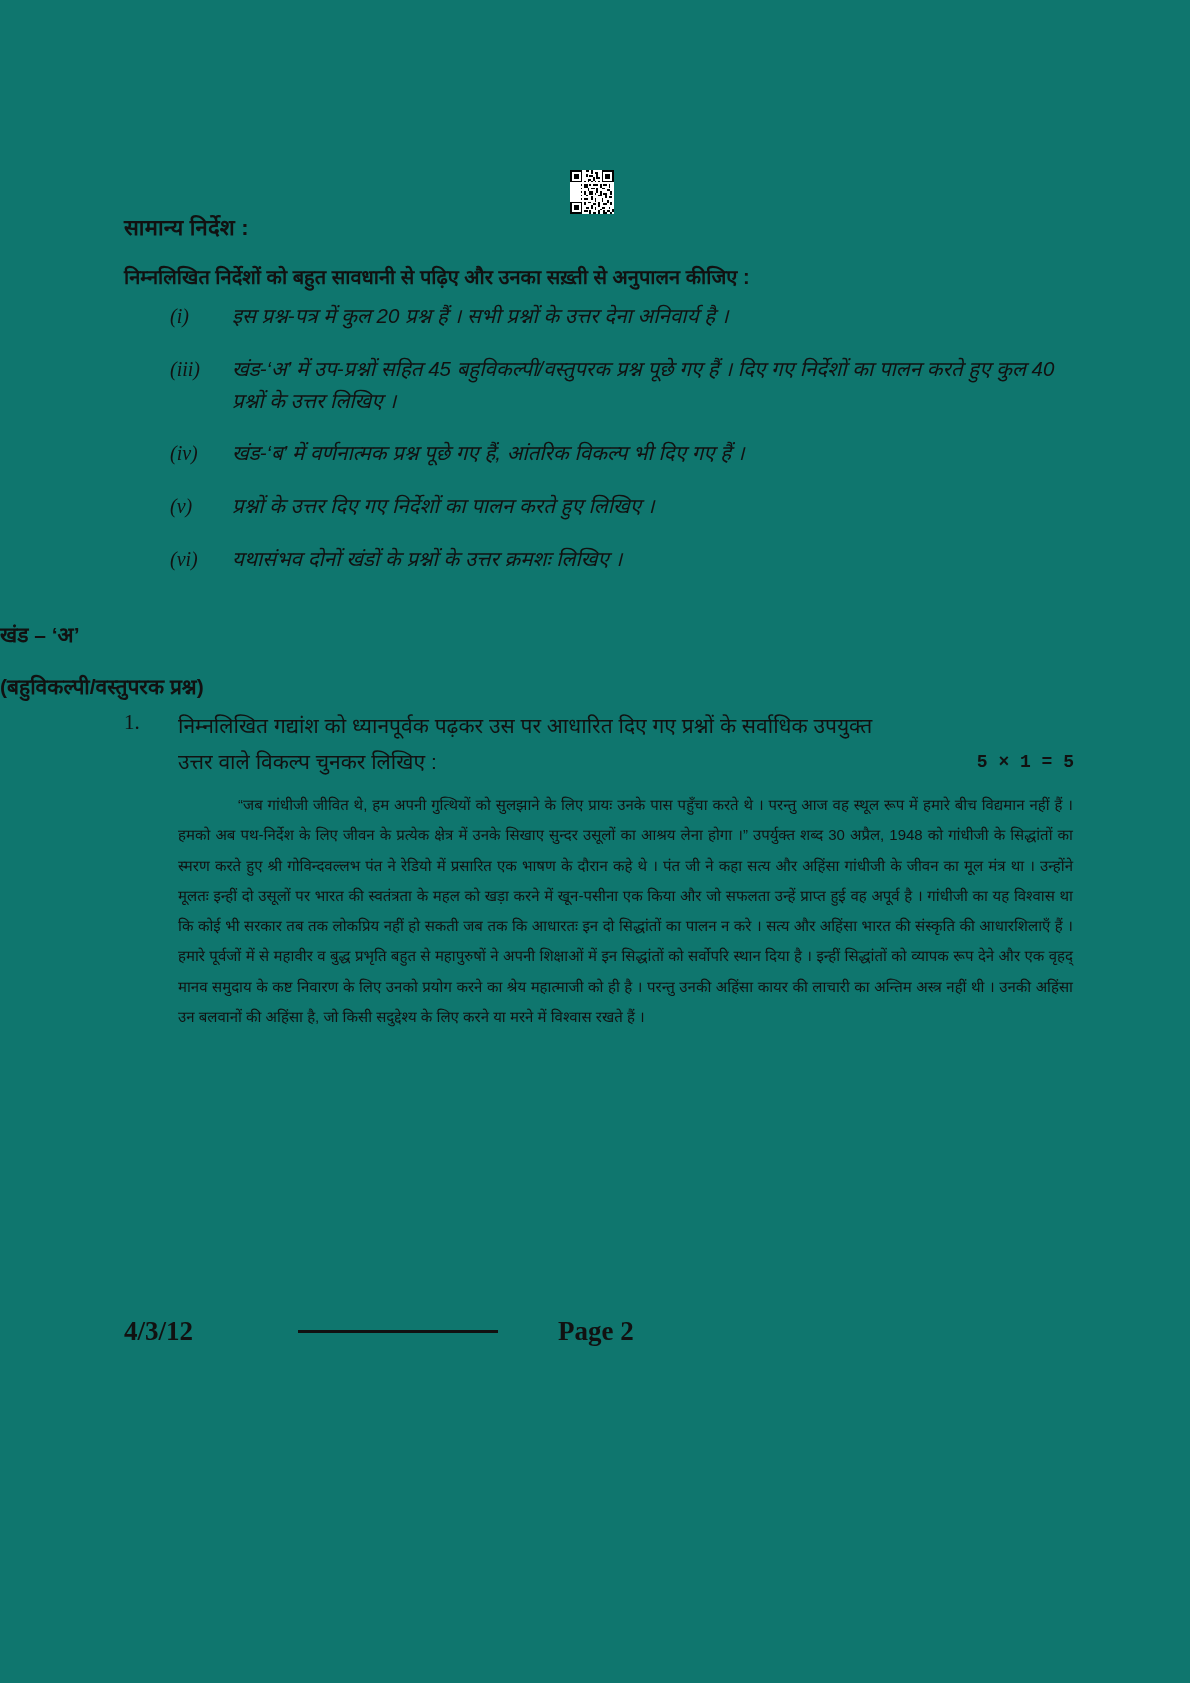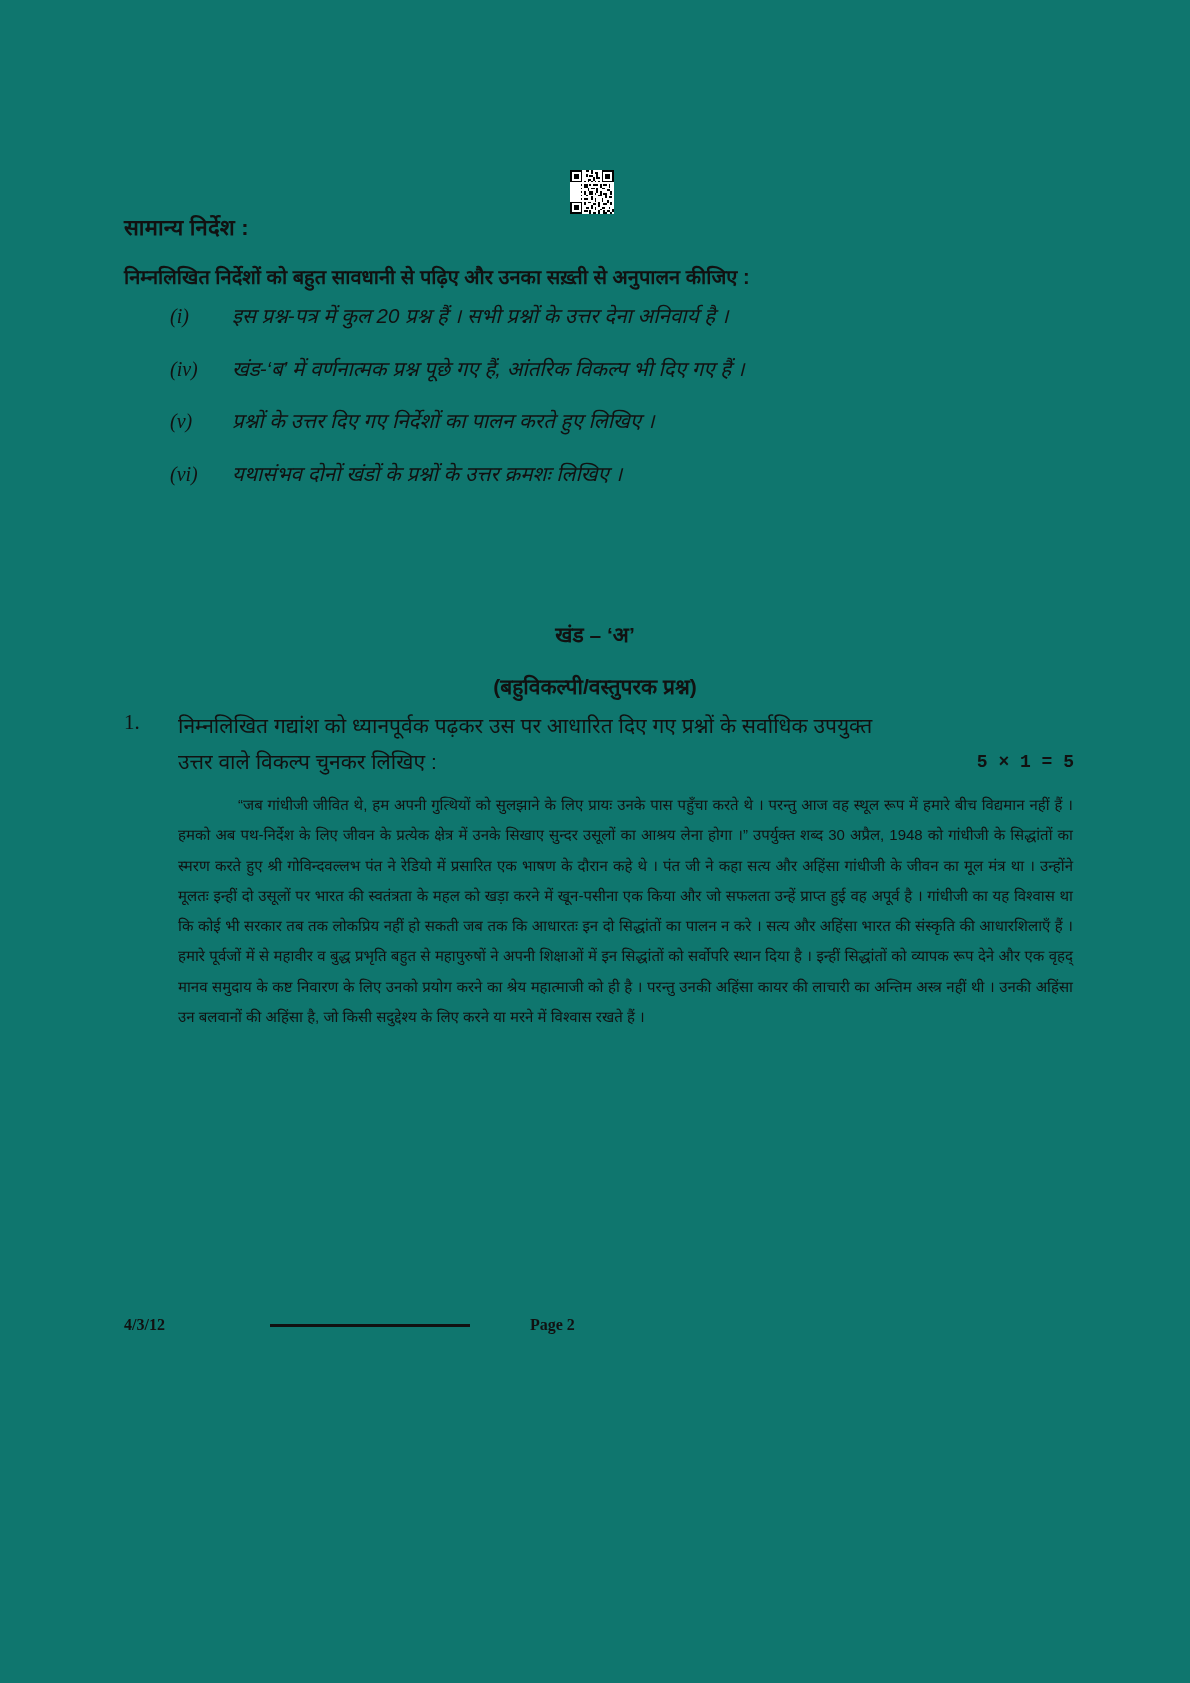--- a/index.html
+++ b/index.html
@@ -84,21 +84,20 @@
     font-family: "Liberation Sans", "DejaVu Sans", sans-serif;
     font-style: italic;
     font-size: 20.5px;
   }
 
   
   .section-heading {
     position: absolute;
     left: 0;
     width: 1190px;
-    text-align: center;
     font-family: "Liberation Sans", "DejaVu Sans", sans-serif;
     font-weight: bold;
     font-size: 21px;
   }
   #khand-a-heading { top: 620px; }
   #mcq-heading { top: 672px; }
 
   
   .q1 {
     position: absolute;
@@ -152,21 +151,21 @@
   
   .footer {
     position: absolute;
     left: 124px;
     top: 1316px;
     width: 560px;
     display: flex;
     align-items: center;
     font-family: "Liberation Serif", "DejaVu Serif", serif;
     font-weight: bold;
-    font-size: 16px;
+    font-size: 27px;
   }
   .footer-code { flex: 0 0 auto; }
   .footer-rule {
     flex: 0 0 200px;
     height: 3px;
     background: #111;
     margin: 0 60px 0 105px;
   }
   .footer-page { flex: 0 0 auto; }
 </style>
@@ -275,20 +274,24 @@
   </div>
 
   <div class="instr-list">
 
     <div class="instr-row">
       <span class="instr-marker">(i)</span>
       <span class="instr-text">इस प्रश्न-पत्र में कुल 20 प्रश्न हैं । सभी प्रश्नों के उत्तर देना अनिवार्य है ।</span>
     </div>
 
 
+    <div class="instr-row">
+      <span class="instr-marker">(iii)</span>
+      <span class="instr-text">खंड-‘अ’ में उप-प्रश्नों सहित 45 बहुविकल्पी/वस्तुपरक प्रश्न पूछे गए हैं । दिए गए निर्देशों का पालन करते हुए कुल 40 प्रश्नों के उत्तर लिखिए ।</span>
+    </div>
 
     <div class="instr-row">
       <span class="instr-marker">(iv)</span>
       <span class="instr-text">खंड-‘ब’ में वर्णनात्मक प्रश्न पूछे गए हैं, आंतरिक विकल्प भी दिए गए हैं ।</span>
     </div>
 
     <div class="instr-row">
       <span class="instr-marker">(v)</span>
       <span class="instr-text">प्रश्नों के उत्तर दिए गए निर्देशों का पालन करते हुए लिखिए ।</span>
     </div>

